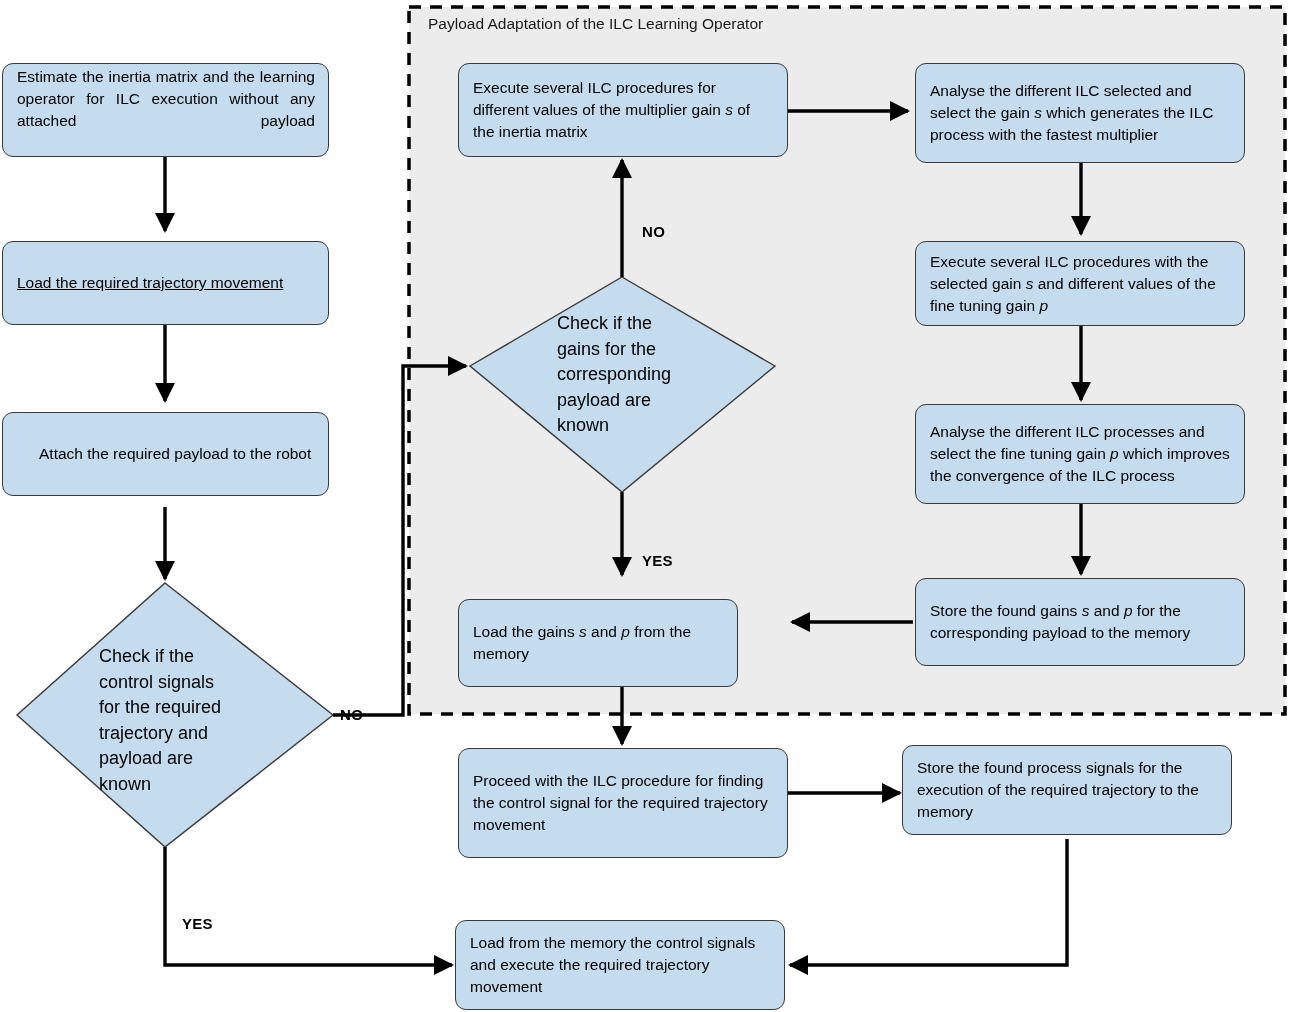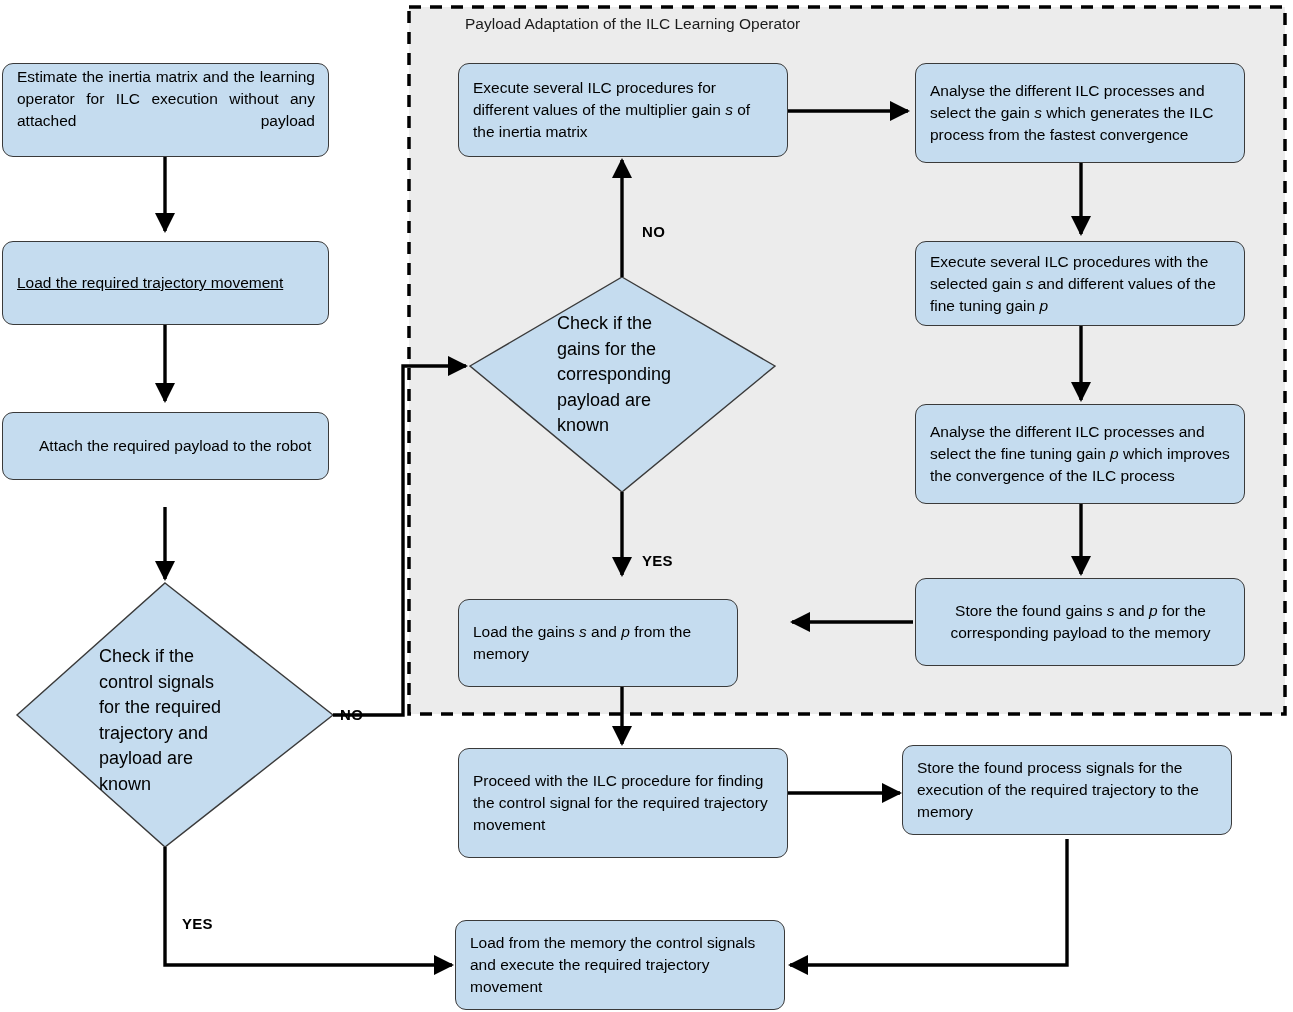--- a/index.html
+++ b/index.html
@@ -109,31 +109,31 @@
       <path d="M 622 492 L 622 575"></path>
 
       <path d="M 622 666 L 622 744"></path>
 
       <path d="M 788 793 L 900 793"></path>
 
       <path d="M 1067 839 L 1067 965 L 790 965"></path>
     </g>
   </svg>
 
-  <div class="grouplabel" style="left:428px; top:15px;margin-left:37px;">Payload Adaptation of the ILC Learning Operator</div>
+  <div class="grouplabel" style="left:428px; top:15px;">Payload Adaptation of the ILC Learning Operator</div>
 
   <div class="node procbox justify" style="left:2px; top:63px; width:327px; height:94px;">
     <span class="txt">Estimate the inertia matrix and the learning operator for ILC execution without any attached payload</span>
   </div>
 
   <div class="node procbox" style="left:2px; top:241px; width:327px; height:84px;text-decoration:underline;">
     <span class="txt">Load the required trajectory movement</span>
   </div>
 
-  <div class="node procbox" style="left:2px; top:412px; width:327px; height:68px;padding-left:36px;">
+  <div class="node procbox" style="left:2px; top:412px; width:327px; height:84px;padding-left:36px;">
     <span class="txt">Attach the required payload to the robot</span>
   </div>
 
   <div class="diamond-text" style="left:99px; top:644px; width:160px;">Check if the
 control signals
 for the required
 trajectory and
 payload are
 known</div>
 
@@ -144,37 +144,37 @@
 known</div>
 
   <div class="node procbox" style="left:458px; top:63px; width:330px; height:94px;">
     <span class="txt">
       <span>Execute several ILC procedures for different values of the multiplier gain </span><span class="it">s</span><span> of the inertia matrix</span>
     </span>
   </div>
 
   <div class="node procbox" style="left:915px; top:63px; width:330px; height:100px;">
     <span class="txt">
-      <span>Analyse the different ILC processes and select the gain </span><span class="it">s</span><span> which generates the ILC process from the fastest convergence</span>
+      <span>Analyse the different ILC selected and select the gain </span><span class="it">s</span><span> which generates the ILC process with the fastest multiplier</span>
     </span>
   </div>
 
   <div class="node procbox" style="left:915px; top:241px; width:330px; height:85px;">
     <span class="txt">
       <span>Execute several ILC procedures with the selected gain </span><span class="it">s</span><span> and different values of the fine tuning gain </span><span class="it">p</span>
     </span>
   </div>
 
   <div class="node procbox" style="left:915px; top:404px; width:330px; height:100px;">
     <span class="txt">
       <span>Analyse the different ILC processes and select the fine tuning gain </span><span class="it">p</span><span> which improves the convergence of the ILC process</span>
     </span>
   </div>
 
-  <div class="node procbox" style="left:915px; top:578px; width:330px; height:88px;text-align:center;">
+  <div class="node procbox" style="left:915px; top:578px; width:330px; height:88px;">
     <span class="txt">
       <span>Store the found gains </span><span class="it">s</span><span> and </span><span class="it">p</span><span> for the corresponding payload to the memory</span>
     </span>
   </div>
 
   <div class="node procbox" style="left:458px; top:578px; width:280px; height:88px;margin-top:21px;">
     <span class="txt">
       <span>Load the gains </span><span class="it">s</span><span> and </span><span class="it">p</span><span> from the memory</span>
     </span>
   </div>

